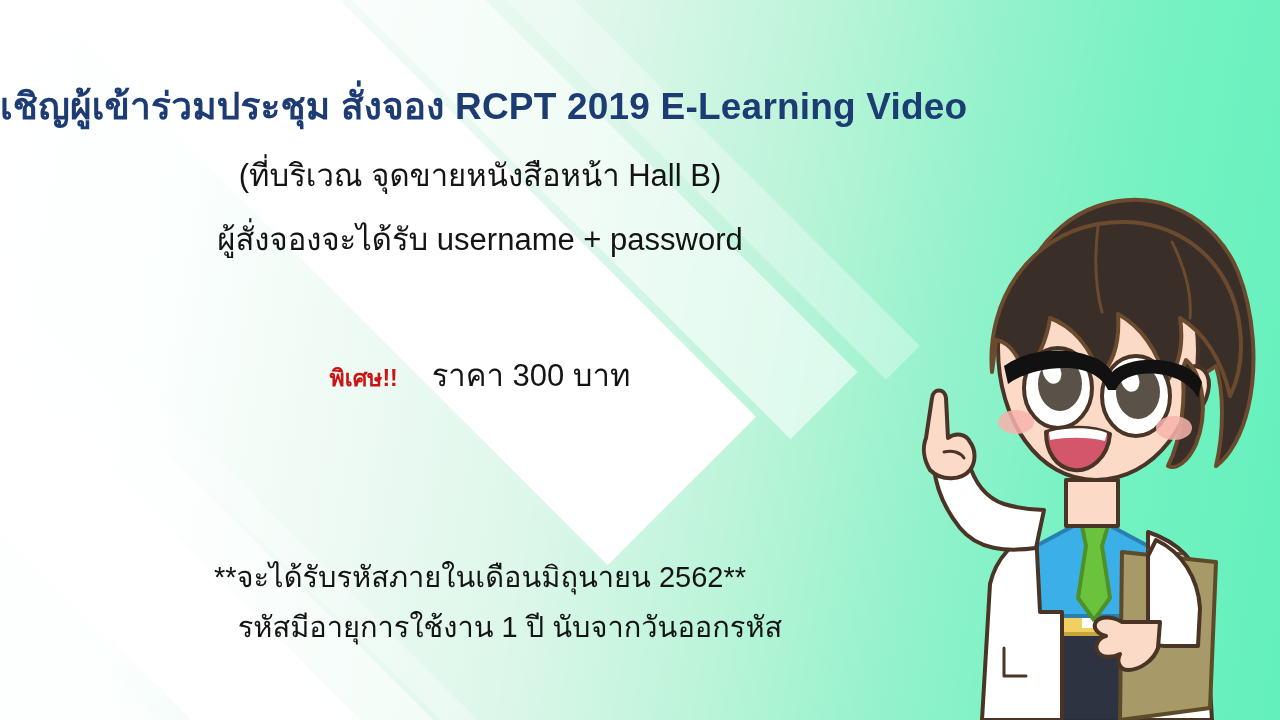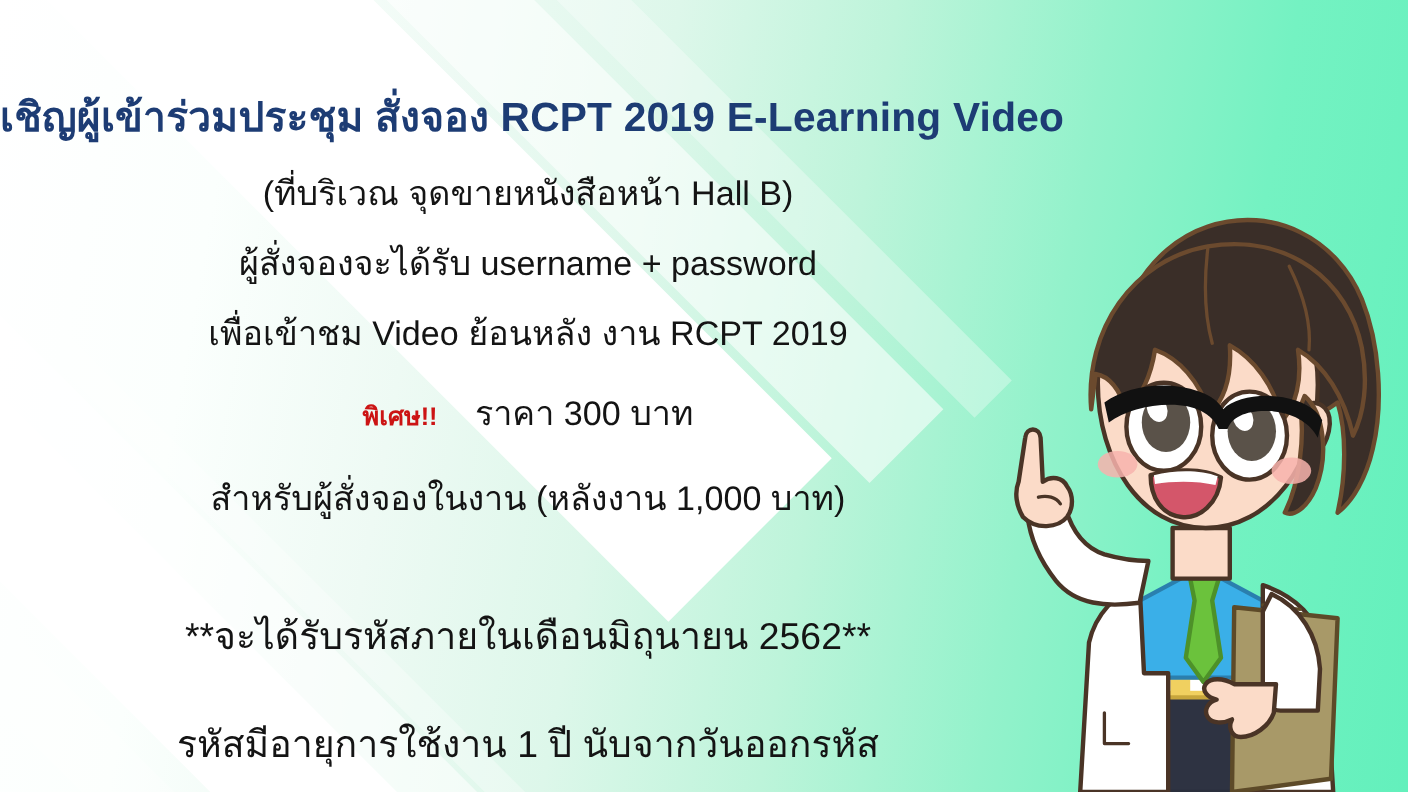--- a/index.html
+++ b/index.html
@@ -64,21 +64,21 @@
   .body-line { font-size: 31px; }
   .price-row {
     font-size: 31px;
   }
   .price-row .highlight {
     color: #cc1414;
     font-weight: bold;
     font-size: 23px;
     margin-right: 34px;
   }
-  .note-line { font-size: 34px; }
+  .note-line { font-size: 29px; }
 
   
   .character {
     position: absolute;
     right: -6px;
     bottom: 0;
     width: 400px;
     height: 560px;
   }
   .character svg { display: block; width: 100%; height: 100%; }
@@ -99,31 +99,29 @@
   </div>
 
   <div class="content">
 
     <div class="line title" style="top:88px;">เชิญผู้เข้าร่วมประชุม สั่งจอง RCPT 2019 E-Learning Video</div>
 
     <div class="line body-line" style="top:224px;">ผู้สั่งจองจะได้รับ username + password</div>
 
     <div class="line body-line" style="top:160px;">(ที่บริเวณ จุดขายหนังสือหน้า Hall B)</div>
 
-    <div class="line body-line" style="top:288px;">เพื่อเข้าชม Video ย้อนหลัง งาน RCPT 2019</div>
 
     <div class="line price-row" style="top:360px;">
       <span class="highlight">พิเศษ!!</span><span>ราคา 300 บาท</span>
     </div>
 
-    <div class="line body-line" style="top:438px;">สำหรับผู้สั่งจองในงาน (หลังงาน 1,000 บาท)</div>
 
     <div class="line note-line" style="top:562px;">**จะได้รับรหัสภายในเดือนมิถุนายน 2562**</div>
 
-    <div class="line note-line" style="top:660px;">รหัสมีอายุการใช้งาน 1 ปี นับจากวันออกรหัส</div>
+    <div class="line note-line" style="top:612px;padding-left:30px;">รหัสมีอายุการใช้งาน 1 ปี นับจากวันออกรหัส</div>
   </div>
 
   <div class="character">
     <svg viewBox="0 0 400 560" xmlns="http://www.w3.org/2000/svg">
       <g stroke="#4a3426" stroke-width="4" stroke-linejoin="round" stroke-linecap="round">
 
         <path fill="#3a2e28" stroke="#6b4a2e" d="M128 196 C120 126 158 64 212 46 C272 26 330 58 352 112
                  C368 152 372 206 362 248 C356 274 344 296 330 306
                  C338 272 338 232 330 206 C300 228 262 240 220 238
                  C184 236 150 222 128 196 Z"></path>

